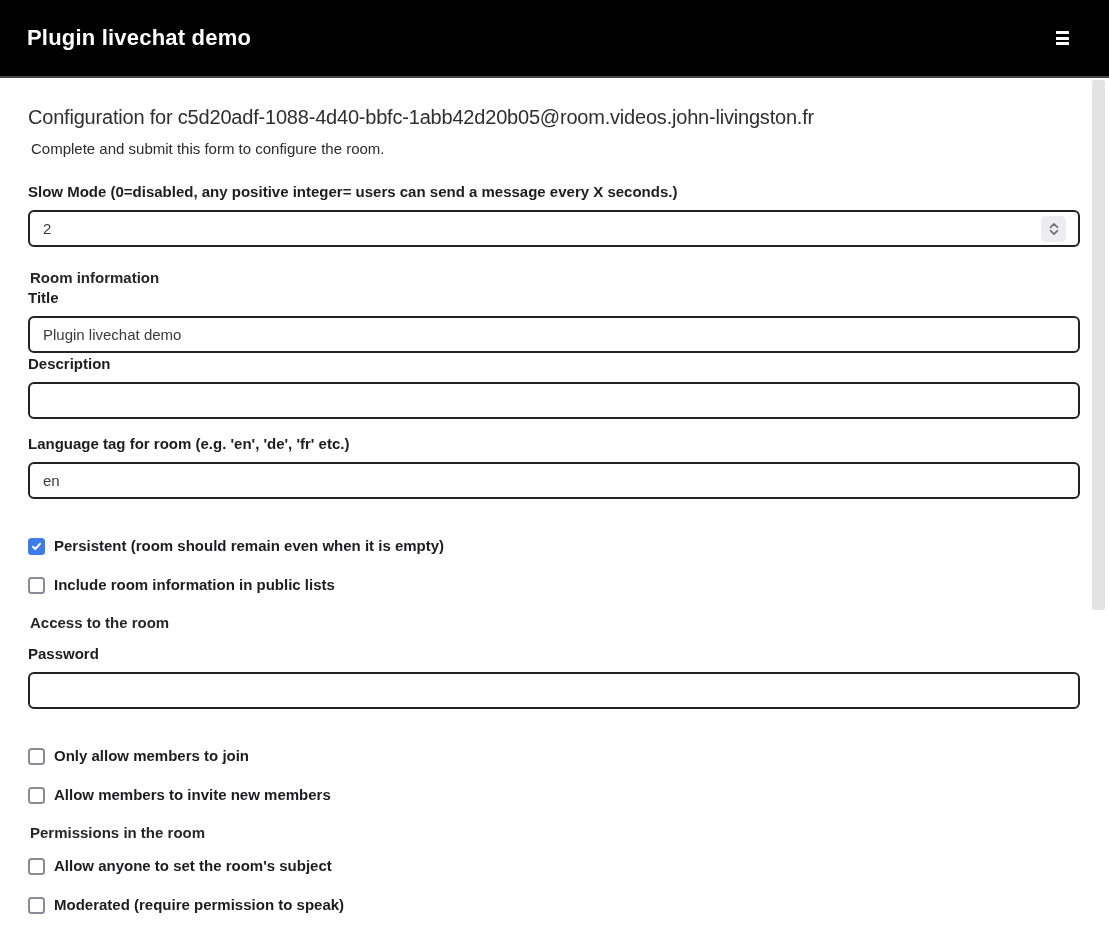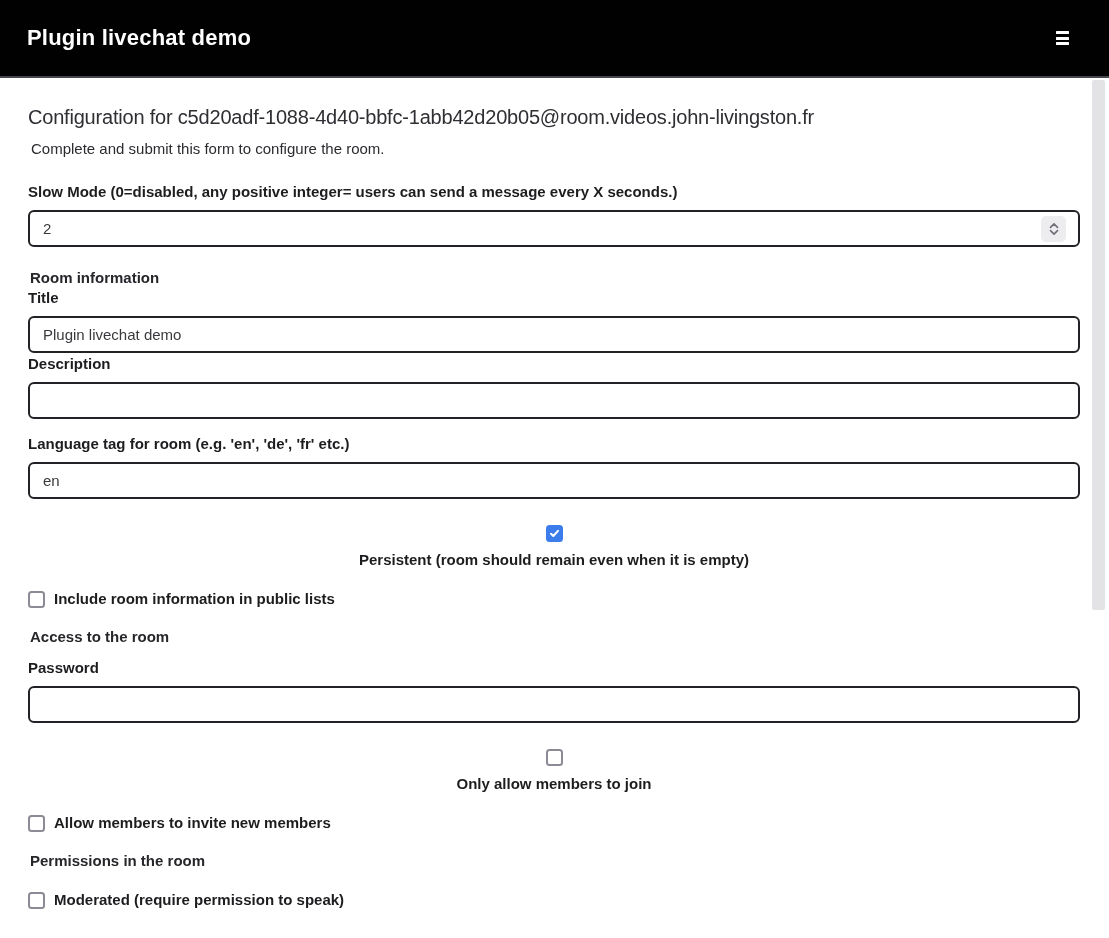--- a/index.html
+++ b/index.html
@@ -41,21 +41,21 @@
     font-family: "Liberation Sans", "DejaVu Sans", sans-serif;
     font-size: 15px; color: #3a3a3e; padding: 0 13px; background: #ffffff; outline: none;
   }
   .stepper {
     position: absolute; top: 50%; right: 14px; transform: translateY(-50%);
     width: 25px; height: 26px; background: #ededf0; border-radius: 5px;
     display: flex; align-items: center; justify-content: center; cursor: pointer;
   }
 
   .checkbox-row { display: flex; align-items: center; gap: 9px; margin-top: 21px; cursor: pointer; }
-  .checkbox-row.after-input { margin-top: 26px; flex-direction: column; }
+  .checkbox-row.after-input { margin-top: 38px; }
   .checkbox-row.after-section { margin-top: 15px; }
   .checkbox {
     width: 17px; height: 17px; flex: 0 0 17px;
     border: 2px solid #8b8b95; border-radius: 3.5px; background: #ffffff;
     display: flex; align-items: center; justify-content: center;
   }
   .checkbox .checkmark { display: none; line-height: 0; }
   .checkbox.checked { background: var(--accent, #3c7ceb); border-color: var(--accent, #3c7ceb); }
   .checkbox.checked .checkmark { display: block; }
   .checkbox-label { font-size: 15px; font-weight: 700; color: #1d1d20; line-height: 18px; }
@@ -144,20 +144,26 @@
 
   <div class="checkbox-row">
     <span class="checkbox">
       
     </span>
     <span class="checkbox-label">Allow members to invite new members</span>
   </div>
 
   <div class="section-label">Permissions in the room</div>
 
+  <div class="checkbox-row after-section">
+    <span class="checkbox">
+      
+    </span>
+    <span class="checkbox-label">Allow anyone to set the room's subject</span>
+  </div>
 
   <div class="checkbox-row">
     <span class="checkbox">
       
     </span>
     <span class="checkbox-label">Moderated (require permission to speak)</span>
   </div>
 
 </main>
 

